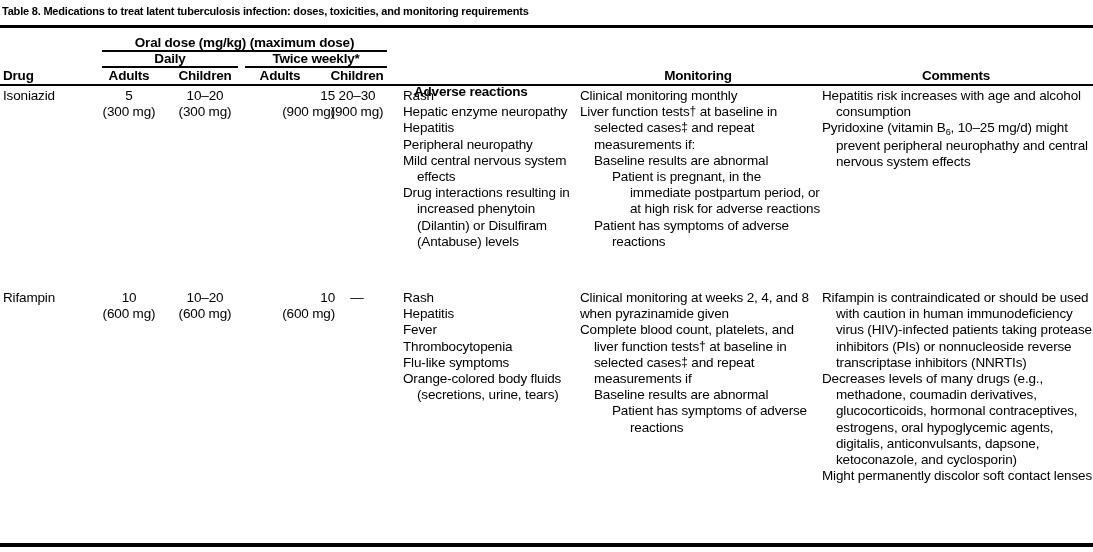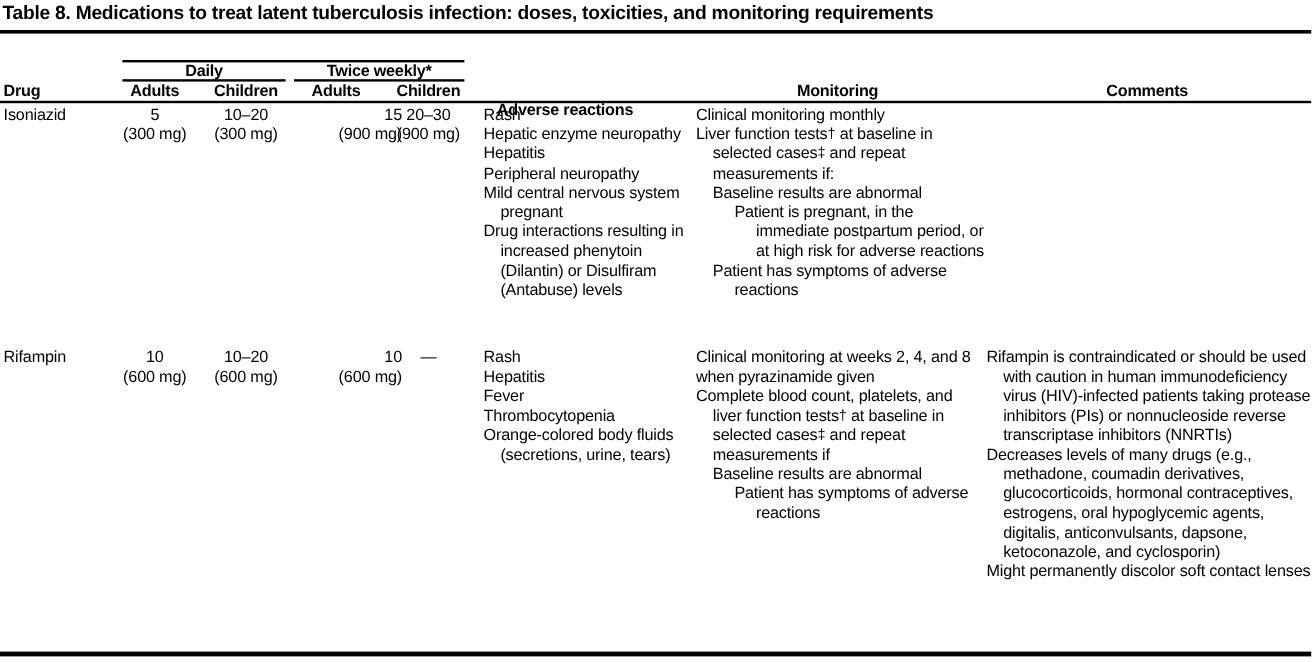--- a/index.html
+++ b/index.html
@@ -16,21 +16,21 @@
     color: #000000;
     overflow: hidden;
   }
 
   
   #table-title {
     position: absolute;
     left: 2px;
     top: 2px;
     width: 1085px;
-    font-size: 16px;
+    font-size: 11px;
     font-weight: bold;
     letter-spacing: -0.2px;
     line-height: 19px;
     white-space: nowrap;
   }
 
   
   .rule {
     position: absolute;
     background: #000000;
@@ -103,20 +103,21 @@
 
   <div id="table-title">Table 8. Medications to treat latent tuberculosis infection: doses, toxicities, and monitoring requirements</div>
 
   <div class="rule" id="rule-top"></div>
   <div class="rule" id="rule-oraldose"></div>
   <div class="rule" id="rule-daily"></div>
   <div class="rule" id="rule-twice"></div>
   <div class="rule" id="rule-header"></div>
   <div class="rule" id="rule-bottom"></div>
 
+  <div class="hdr" id="hdr-oraldose">Oral dose (mg/kg) (maximum dose)</div>
   <div class="hdr" id="hdr-daily">Daily</div>
   <div class="hdr" id="hdr-twice">Twice weekly*</div>
 
   <div class="hdr" id="hdr-drug">Drug</div>
   <div class="hdr" id="hdr-ad">Adults</div>
   <div class="hdr" id="hdr-ch">Children</div>
   <div class="hdr" id="hdr-ad2">Adults</div>
   <div class="hdr" id="hdr-ch2">Children</div>
   <div class="hdr" id="hdr-adverse">Adverse reactions</div>
   <div class="hdr" id="hdr-monitor">Monitoring</div>
@@ -124,28 +125,29 @@
 
   <div class="cell r1 col-drug">Isoniazid</div>
   <div class="cell r1 col-ad">5
 (300 mg)</div>
   <div class="cell r1 col-ch">10–20
 (300 mg)</div>
   <div class="cell r1 col-ad2">15
 (900 mg)</div>
   <div class="cell r1 col-ch2">20–30
 (900 mg)</div>
-  <div class="cell r1 col-adverse"><span class="li">Rash</span><span class="li-h1">Hepatic enzyme neuropathy</span><span class="li">Hepatitis</span><span class="li">Peripheral neuropathy</span><span class="li-h1">Mild central nervous system pregnant</span><span class="li-h1">Drug interactions resulting in increased phenytoin (Dilantin) or Disulfiram (Antabuse) levels</span></div>
+  <div class="cell r1 col-adverse"><span class="li">Rash</span><span class="li-h1">Hepatic enzyme neuropathy</span><span class="li">Hepatitis</span><span class="li">Peripheral neuropathy</span><span class="li-h1">Mild central nervous system effects</span><span class="li-h1">Drug interactions resulting in increased phenytoin (Dilantin) or Disulfiram (Antabuse) levels</span></div>
   <div class="cell r1 col-monitor"><span class="li">Clinical monitoring monthly</span><span class="li-h1">Liver function tests<span class="fn">†</span> at baseline in selected cases<span class="fn">‡</span> and repeat measurements if:</span><span class="li-h2">Baseline results are abnormal</span><span class="li-h3">Patient is pregnant, in the immediate postpartum period, or at high risk for adverse reactions</span><span class="li-h2">Patient has symptoms of adverse reactions</span></div>
+  <div class="cell r1 col-comment"><span class="li-h1">Hepatitis risk increases with age and alcohol consumption</span><span class="li-h1">Pyridoxine (vitamin B<sub>6</sub>, 10–25 mg/d) might prevent peripheral neurophathy and central nervous system effects</span></div>
 
   <div class="cell r2 col-drug">Rifampin</div>
   <div class="cell r2 col-ad">10
 (600 mg)</div>
   <div class="cell r2 col-ch">10–20
 (600 mg)</div>
   <div class="cell r2 col-ad2">10
 (600 mg)</div>
   <div class="cell r2 col-ch2">—</div>
-  <div class="cell r2 col-adverse"><span class="li">Rash</span><span class="li">Hepatitis</span><span class="li">Fever</span><span class="li">Thrombocytopenia</span><span class="li-h1">Orange-colored body fluids (secretions, urine, tears)</span></div>
+  <div class="cell r2 col-adverse"><span class="li">Rash</span><span class="li">Hepatitis</span><span class="li">Fever</span><span class="li">Thrombocytopenia</span><span class="li">Flu-like symptoms</span><span class="li-h1">Orange-colored body fluids (secretions, urine, tears)</span></div>
   <div class="cell r2 col-monitor"><span class="li">Clinical monitoring at weeks 2, 4, and 8 when pyrazinamide given</span><span class="li-h1">Complete blood count, platelets, and liver function tests<span class="fn">†</span> at baseline in selected cases<span class="fn">‡</span> and repeat measurements if</span><span class="li-h2">Baseline results are abnormal</span><span class="li-h3">Patient has symptoms of adverse reactions</span></div>
   <div class="cell r2 col-comment"><span class="li-h1">Rifampin is contraindicated or should be used with caution in human immunodeficiency virus (HIV)-infected patients taking protease inhibitors (PIs) or nonnucleoside reverse transcriptase inhibitors (NNRTIs)</span><span class="li-h1">Decreases levels of many drugs (e.g., methadone, coumadin derivatives, glucocorticoids, hormonal contraceptives, estrogens, oral hypoglycemic agents, digitalis, anticonvulsants, dapsone, ketoconazole, and cyclosporin)</span><span class="li-h1">Might permanently discolor soft contact lenses</span></div>
 
 </div>
 
 </body></html>

